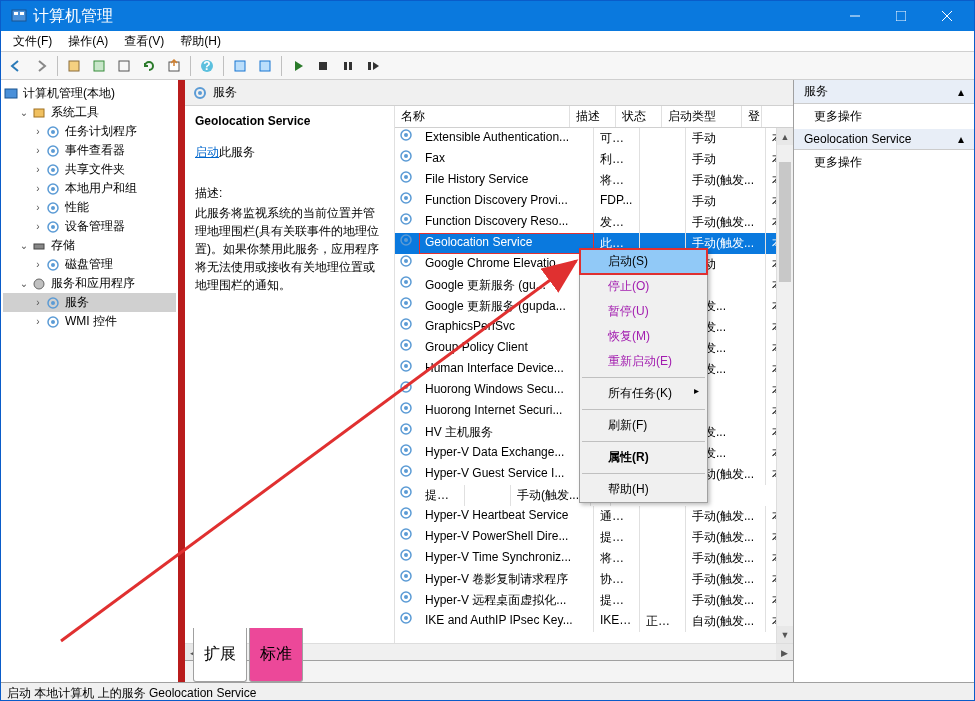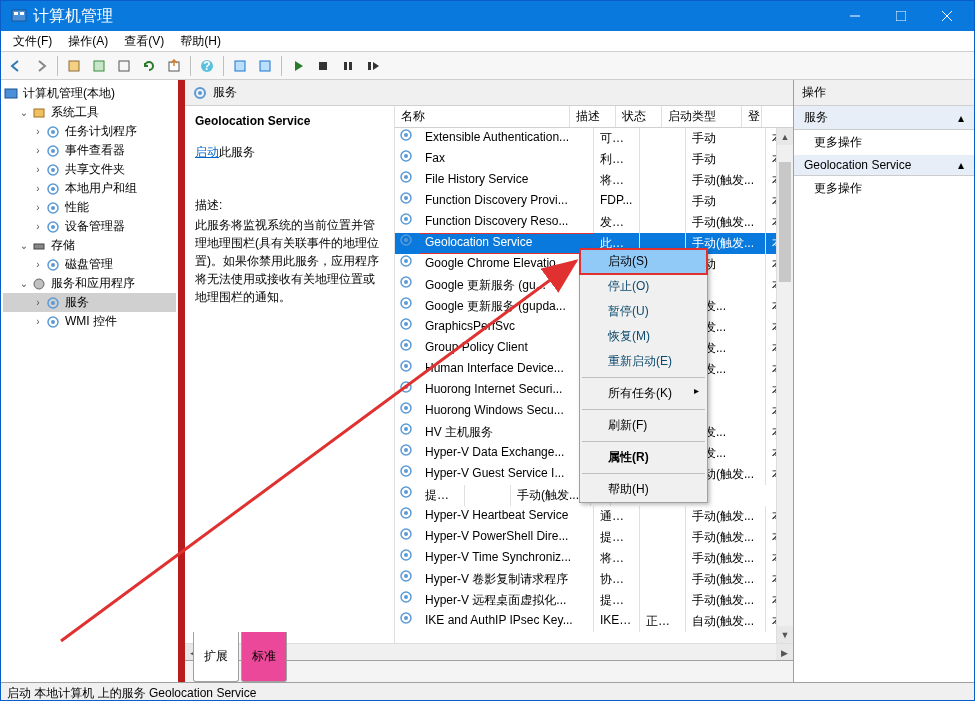--- a/index.html
+++ b/index.html
@@ -22,47 +22,47 @@
 .tree-item .ticon{width:16px;height:16px;margin-right:4px;display:inline-flex;align-items:center;justify-content:center}
 .tree-item.selected{background:#d0d0d0}
 .tree .indent1{padding-left:14px}
 .tree .indent2{padding-left:28px}
 .center{flex:1;display:flex;flex-direction:column;border-right:1px solid #a0a0a0;position:relative}
 .svc-header{height:26px;background:#f0f0f0;border-bottom:1px solid #d0d0d0;display:flex;align-items:center;padding:0 8px;gap:6px}
 .svc-body{flex:1;display:flex;overflow:hidden}
 .svc-detail{width:210px;padding:8px 10px;border-right:1px solid #e0e0e0;overflow:hidden}
 .svc-detail h3{font-size:12px;font-weight:bold;margin-bottom:16px}
 .svc-detail a{color:#0066cc;text-decoration:underline}
-.svc-detail .desc-label{margin-top:36px}
+.svc-detail .desc-label{margin-top:24px}
 .svc-detail .desc{margin-top:2px;line-height:1.5}
 .svc-list{flex:1;overflow:hidden;position:relative}
 .list-header{display:flex;background:#fff;border-bottom:1px solid #d0d0d0;height:22px;align-items:center}
 .col{padding:2px 6px;border-right:1px solid #e0e0e0;overflow:hidden;white-space:nowrap;text-overflow:ellipsis}
 .c-name{width:175px}
 .c-desc{width:46px}
 .c-status{width:46px}
 .c-start{width:80px}
 .c-logon{width:20px}
 .list-rows{overflow:hidden}
 .row{display:flex;height:21px}
 .row .ricon{width:16px;height:16px;margin:0 4px;flex-shrink:0}
 .row.selected{background:#0a79de;color:#fff}
 .row.selected .c-name{outline:1.5px solid #e03030;outline-offset:-1px}
 .tabs{height:22px;border-top:1px solid #a0a0a0;display:flex;align-items:flex-end;padding-left:8px;background:#f4f4f4}
-.tab{padding:16px 10px;border:1px solid #a0a0a0;border-top:none;background:#fff;margin-right:2px;font-size:12px;border-radius:0 0 3px 3px}
+.tab{padding:16px 10px;border:1px solid #a0a0a0;border-top:none;background:#fff;margin-right:2px;font-size:16px;border-radius:0 0 3px 3px}
 .tab.inactive{background:#ec4899}
 .actions{width:180px;background:#fff}
 .actions-hdr{background:#f0f0f0;padding:4px 8px;border-bottom:1px solid #d0d0d0;font-weight:normal}
 .act-section{padding:3px 10px;background:#e8eef7;border-bottom:1px solid #ccc;display:flex;justify-content:space-between;align-items:center}
 .act-item{padding:4px 20px}
 .statusbar{height:19px;border-top:1px solid #a0a0a0;padding:2px 6px;background:#f0f0f0;font-size:12px}
 .context-menu{position:absolute;left:578px;top:247px;width:129px;background:#f0f0f0;border:1px solid #a0a0a0;box-shadow:2px 2px 4px rgba(0,0,0,.25);z-index:10}
 .cm-item{padding:4px 10px 4px 28px;position:relative}
 .cm-item.highlighted{background:#91c9f7;outline:2px solid #e03030;outline-offset:-1px}
-.cm-item.disabled{color:#0c4a6e}
+.cm-item.disabled{color:#a21caf}
 .cm-sep{height:1px;background:#c0c0c0;margin:3px 2px}
 .cm-item .sub{position:absolute;right:8px;top:4px;font-size:10px}
 .red-box{outline:2.5px solid #e03030;outline-offset:-1px}
 .arrow-svg{position:absolute;left:0;top:0;pointer-events:none;z-index:20}
 .scrollbar-v{position:absolute;right:0;top:22px;bottom:0;width:17px;background:#f0f0f0;border-left:1px solid #ddd}
 .sb-btn{height:17px;background:#e8e8e8;display:flex;align-items:center;justify-content:center;font-size:9px;color:#555}
 .sb-thumb{position:absolute;left:2px;right:2px;top:34px;height:120px;background:#c8c8c8}
 .scrollbar-h{height:17px;background:#f0f0f0;border-top:1px solid #ddd;display:flex}
 .gear-svg{width:14px;height:14px}
 </style>
@@ -476,32 +476,32 @@
               <div class="col c-desc"></div>
               <div class="col c-status"></div>
               <div class="col c-start">触发...</div>
               <div class="col c-logon">本</div>
             </div>
             <div class="row">
               <span class="ricon"><svg width="14" height="14">
                   <circle cx="7" cy="7" r="5" fill="none" stroke="#5b9bd5" stroke-width="1.5"></circle>
                   <circle cx="7" cy="7" r="2" fill="#5b9bd5"></circle>
                 </svg></span>
+              <div class="col c-name">Huorong Windows Secu...</div>
+              <div class="col c-desc"></div>
+              <div class="col c-status"></div>
+              <div class="col c-start"></div>
+              <div class="col c-logon">本</div>
+            </div>
+            <div class="row">
+              <span class="ricon"><svg width="14" height="14">
+                  <circle cx="7" cy="7" r="5" fill="none" stroke="#5b9bd5" stroke-width="1.5"></circle>
+                  <circle cx="7" cy="7" r="2" fill="#5b9bd5"></circle>
+                </svg></span>
               <div class="col c-name">Huorong Internet Securi...</div>
-              <div class="col c-desc"></div>
-              <div class="col c-status"></div>
-              <div class="col c-start"></div>
-              <div class="col c-logon">本</div>
-            </div>
-            <div class="row">
-              <span class="ricon"><svg width="14" height="14">
-                  <circle cx="7" cy="7" r="5" fill="none" stroke="#5b9bd5" stroke-width="1.5"></circle>
-                  <circle cx="7" cy="7" r="2" fill="#5b9bd5"></circle>
-                </svg></span>
-              <div class="col c-name">Huorong Windows Secu...</div>
               <div class="col c-desc"></div>
               <div class="col c-status"></div>
               <div class="col c-start"></div>
               <div class="col c-logon">本</div>
             </div>
             <div class="row">
               <span class="ricon"><svg width="14" height="14">
                   <circle cx="7" cy="7" r="5" fill="none" stroke="#5b9bd5" stroke-width="1.5"></circle>
                   <circle cx="7" cy="7" r="2" fill="#5b9bd5"></circle>
                 </svg></span>
@@ -622,21 +622,20 @@
       <div style="flex:1"></div>
       <div class="sb-btn" style="width:17px">▶</div>
     </div>
     <div class="tabs">
       <div class="tab">扩展</div>
       <div class="tab inactive">标准</div>
     </div>
   </div>
 
   <div class="actions">
-    <div class="actions-hdr">操作</div>
     <div class="act-section">
         <span>服务</span>
         <span>▴</span>
       </div>
     <div class="act-item">更多操作</div>
     <div class="act-section">
         <span>Geolocation Service</span>
         <span>▴</span>
       </div>
     <div class="act-item">更多操作</div>

